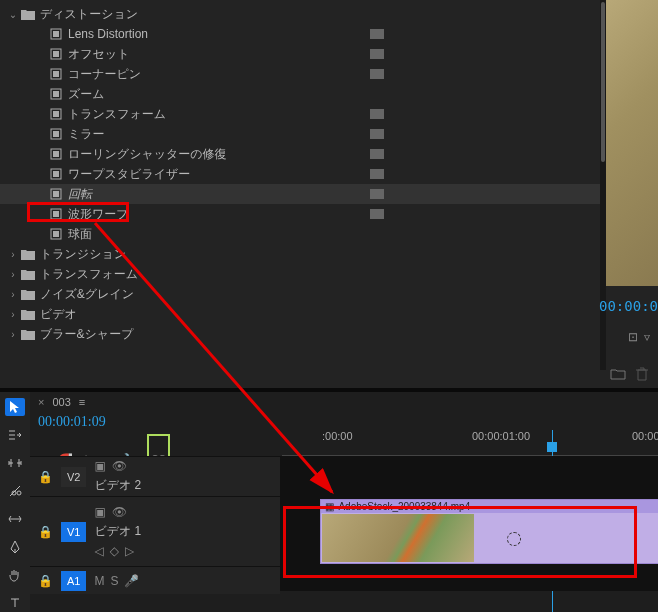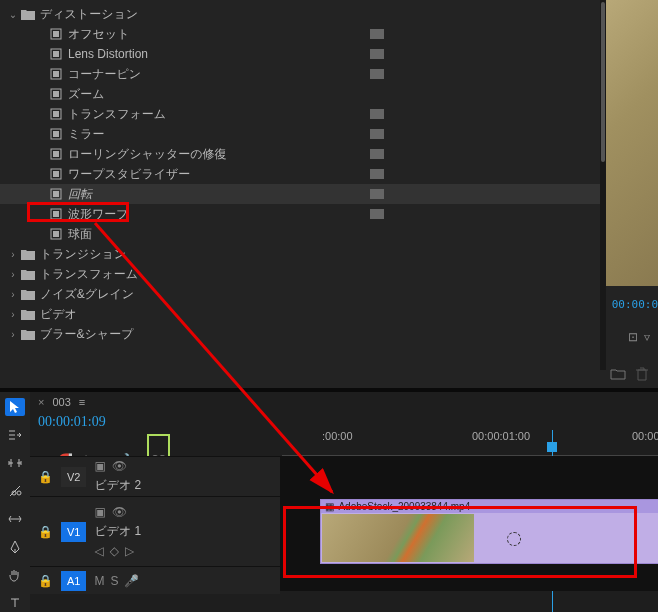--- a/index.html
+++ b/index.html
@@ -22,21 +22,21 @@
   
   .red-box { position: absolute; border: 3px solid #e60000; pointer-events: none; }
   .arrow-svg { position: absolute; pointer-events: none; }
 
   
   .panel-footer { position: absolute; bottom: 4px; right: 10px; display: flex; gap: 10px; color: #666; }
   .panel-footer span { font-size: 14px; }
 
   
   .preview { position: absolute; top: 0; right: 0; width: 52px; height: 286px; background: linear-gradient(135deg,#b8a878 0%,#a09060 40%,#8a7a50 100%); }
-  .preview-tc { position: absolute; top: 298px; right: 0; color: #2aa0e6; font-size: 11px; font-family: monospace; text-align: right; }
+  .preview-tc { position: absolute; top: 298px; right: 0; color: #2aa0e6; font-size: 14px; font-family: monospace; text-align: right; }
   .preview-ctrl { position: absolute; top: 330px; right: 8px; display: flex; gap: 6px; color: #888; }
   .scrollbar-v { position: absolute; right: 52px; top: 0; width: 6px; height: 370px; background: #181818; }
   .scrollbar-v::after { content:""; position:absolute; top:2px; left:1px; width:4px; height:160px; background:#555; border-radius:2px; }
 
   
   .divider { height: 4px; background: #0a0a0a; }
 
   
   .timeline { background: #1e1e1e; height: 220px; display: flex; }
   .tool-col { width: 30px; background: #232323; display: flex; flex-direction: column; align-items: center; padding-top: 6px; gap: 10px; }
@@ -89,35 +89,35 @@
       <span class="label">ディストーション</span>
     </div>
 
     <div class="tree-row indent-2">
         <span class="preset-icon">
           <svg width="12" height="12" viewBox="0 0 12 12">
             <rect x="1" y="1" width="10" height="10" fill="none" stroke="#aaa"></rect>
             <rect x="3" y="3" width="6" height="6" fill="#aaa"></rect>
           </svg>
         </span>
+        <span class="label">Lens Distortion</span>
+        <span class="badge-col">
+          <span class="badge"><svg width="14" height="10" viewBox="0 0 14 10">
+              <rect width="14" height="10" fill="#666"></rect>
+            </svg></span>
+        </span>
+      </div>
+    <div class="tree-row indent-2">
+        <span class="preset-icon">
+          <svg width="12" height="12" viewBox="0 0 12 12">
+            <rect x="1" y="1" width="10" height="10" fill="none" stroke="#aaa"></rect>
+            <rect x="3" y="3" width="6" height="6" fill="#aaa"></rect>
+          </svg>
+        </span>
         <span class="label">オフセット</span>
-        <span class="badge-col">
-          <span class="badge"><svg width="14" height="10" viewBox="0 0 14 10">
-              <rect width="14" height="10" fill="#666"></rect>
-            </svg></span>
-        </span>
-      </div>
-    <div class="tree-row indent-2">
-        <span class="preset-icon">
-          <svg width="12" height="12" viewBox="0 0 12 12">
-            <rect x="1" y="1" width="10" height="10" fill="none" stroke="#aaa"></rect>
-            <rect x="3" y="3" width="6" height="6" fill="#aaa"></rect>
-          </svg>
-        </span>
-        <span class="label">Lens Distortion</span>
         <span class="badge-col">
           <span class="badge"><svg width="14" height="10" viewBox="0 0 14 10">
               <rect width="14" height="10" fill="#666"></rect>
             </svg></span>
         </span>
       </div>
     <div class="tree-row indent-2">
         <span class="preset-icon">
           <svg width="12" height="12" viewBox="0 0 12 12">
             <rect x="1" y="1" width="10" height="10" fill="none" stroke="#aaa"></rect>

